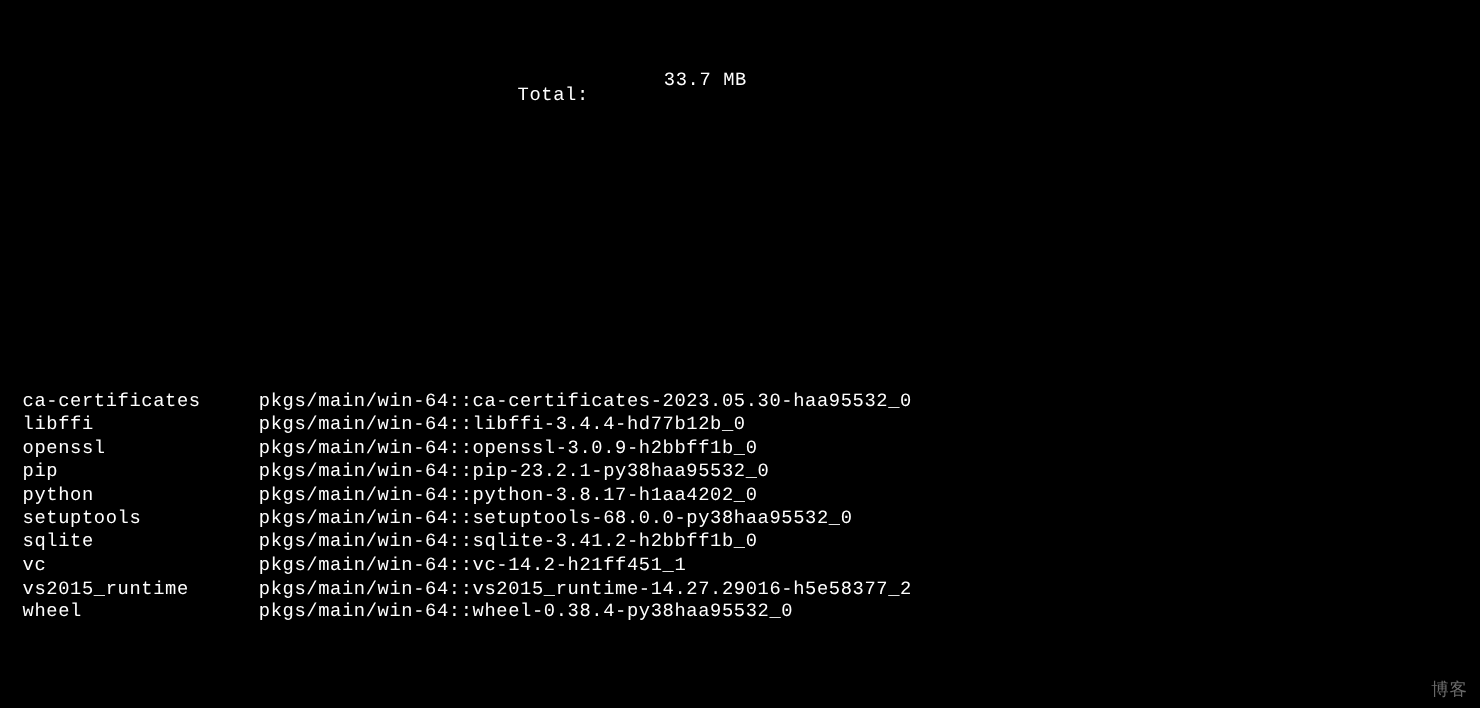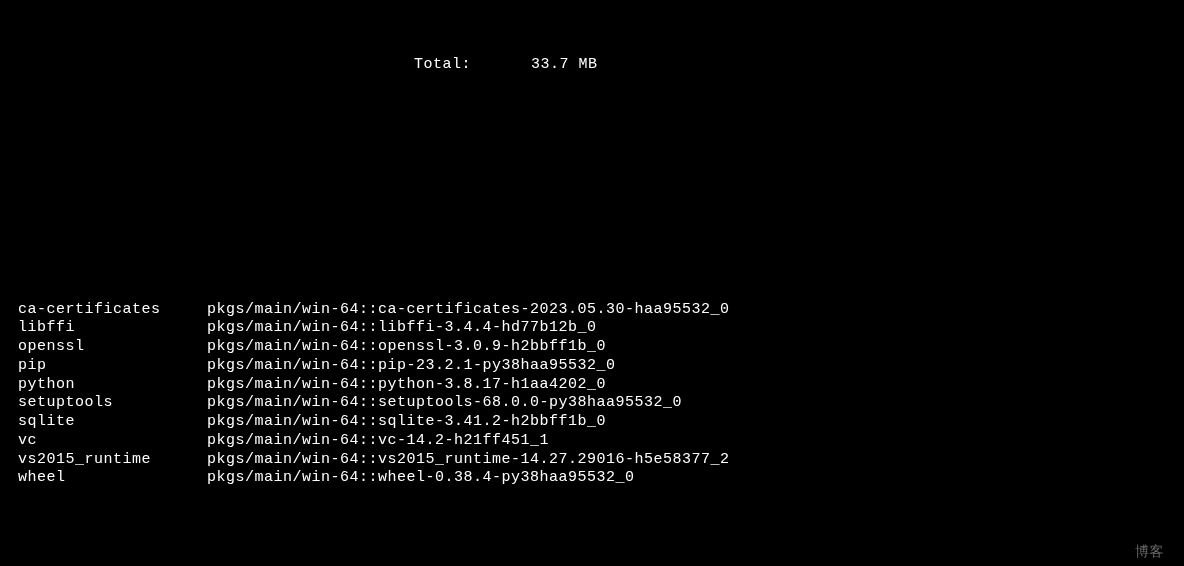--- a/index.html
+++ b/index.html
@@ -21,30 +21,31 @@
     white-space: pre;
   }
   .spacer { height: 19px; }
   .total-line {
     display: flex;
   }
   .total-label {
     padding-left: 46ch;
     display: inline-block;
     width: 13ch;
+    margin-top: 12px;
   }
 
   
   .pkg-row { display: flex; }
   .pkg-row .c1 { width: 21ch; padding-left: 2ch; }
   .pkg-row .c2 { }
 
   .watermark {
     position: absolute;
-    right: 20px;
+    right: 10px;
     bottom: 6px;
     color: #6a6a6a;
     font-size: 14px;
     font-family: "Microsoft YaHei", sans-serif;
   }
 </style>
 </head>
 <body>
 
 <div class="terminal">

